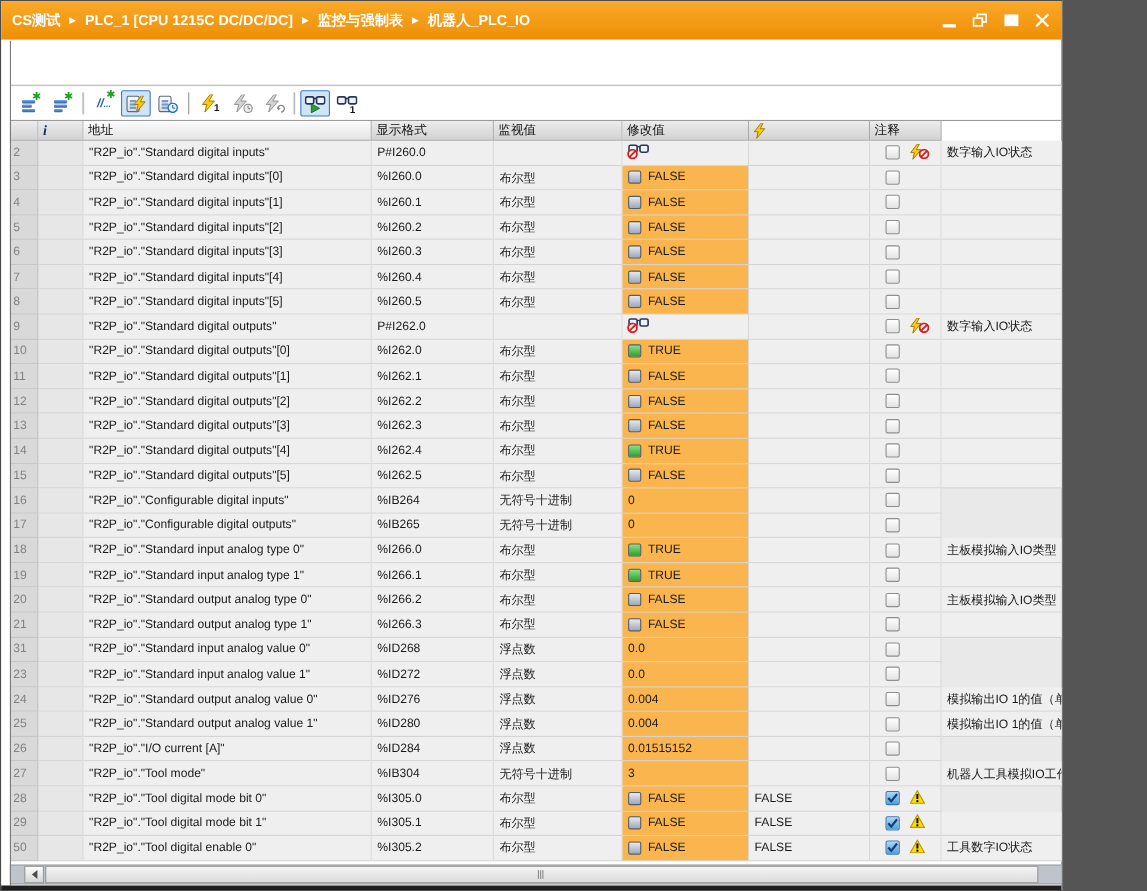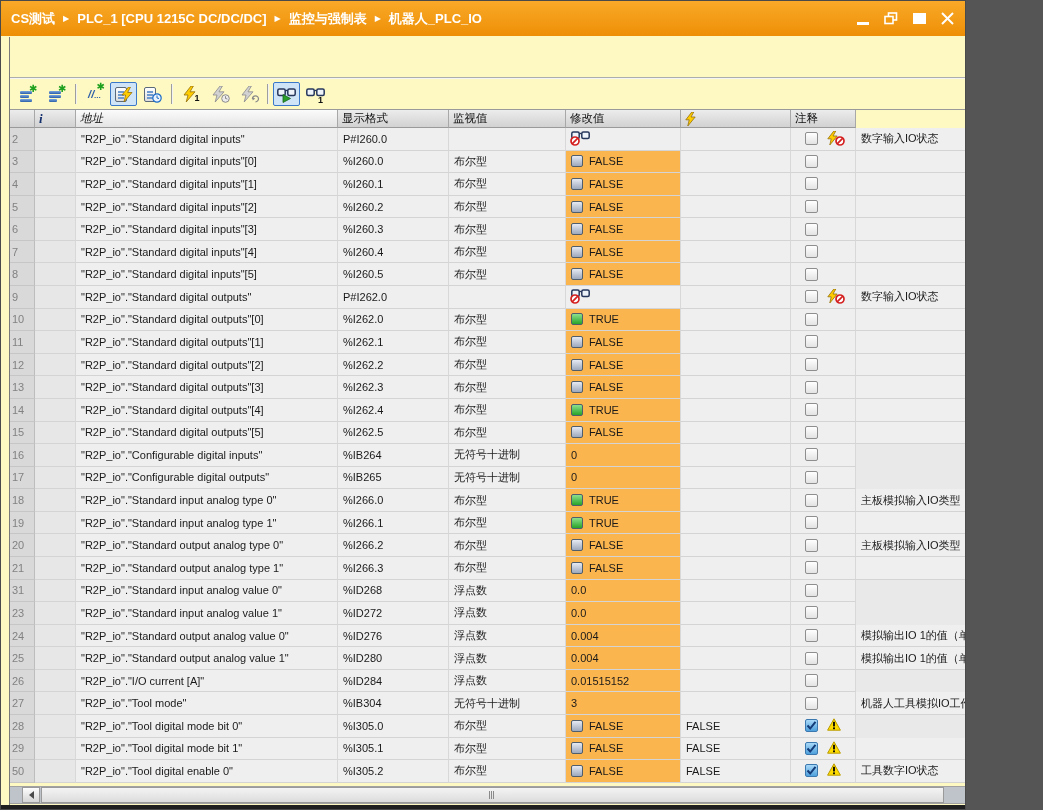--- a/index.html
+++ b/index.html
@@ -1,20 +1,20 @@
 <!DOCTYPE html>
 <html><head>
 <meta charset="utf-8">
 <style>
   html,body{margin:0;padding:0;background:#555;}
   *{box-sizing:border-box;}
   .window{
     position:relative;width:966px;height:810px;overflow:hidden;
     font-family:"Liberation Sans","DejaVu Sans",sans-serif;
-    background:#fef9c3;border:1px solid #4a4a4a;
+    background:#ffffff;border:1px solid #4a4a4a;
   }
   
   .titlebar{
     position:absolute;left:0;top:0;width:100%;height:35px;
     background:linear-gradient(#f9a928,#ee8f06);
     display:flex;align-items:center;color:#fff;
   }
   .breadcrumb{display:flex;align-items:center;padding-left:10px;font-size:13px;font-weight:bold;}
   .crumb{white-space:nowrap;}
   .crumb-sep{font-size:8px;margin:0 8px;color:#fff;}
@@ -41,21 +41,21 @@
   
   .grid{display:grid;grid-template-columns:26px 41px 262px 111px 117px 115px 110px 65px 165px;}
   .thead{
     position:absolute;left:8px;top:108px;width:1012px;height:19px;
     border-top:1px solid #9a9a9a;
   }
   .th{
     background:linear-gradient(#ececec,#d2d2d2);border-right:1px solid #a8a8a8;border-bottom:1px solid #9a9a9a;
     font-size:11.5px;color:#111;display:flex;align-items:center;padding-left:4px;overflow:hidden;white-space:nowrap;
   }
-  .th-addr{background:linear-gradient(#fbfbfb,#e4e4e4);font-style:italic;}
+  .th-addr{background:linear-gradient(#fbfbfb,#e4e4e4);}
   .th-info span{font-family:"Liberation Serif","DejaVu Serif",serif;font-style:italic;font-weight:bold;color:#16306e;font-size:13px;}
   .thead-corner{position:absolute;left:1020px;top:108px;width:17px;height:19px;
     background:linear-gradient(#ececec,#d2d2d2);border:1px solid #a8a8a8;border-left:none;}
   .tbody{position:absolute;left:8px;top:127px;width:1012px;height:655px;overflow:hidden;background:#e9e9e9;}
   .trow{height:22.59px;}
   .cell{
     background:#efefef;border-right:1px solid #d8d8d8;border-bottom:1px solid #d4d4d4;
     font-size:11px;color:#1a1a1a;display:flex;align-items:center;padding-left:5px;
     overflow:hidden;white-space:nowrap;
   }

